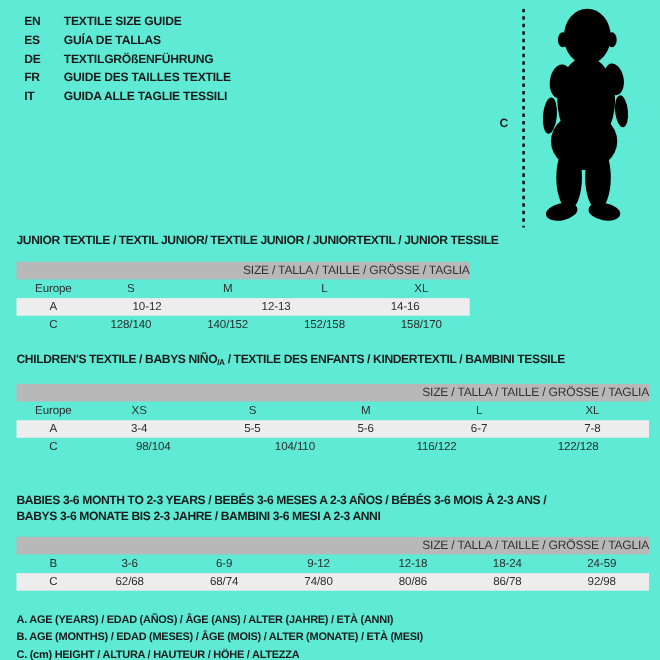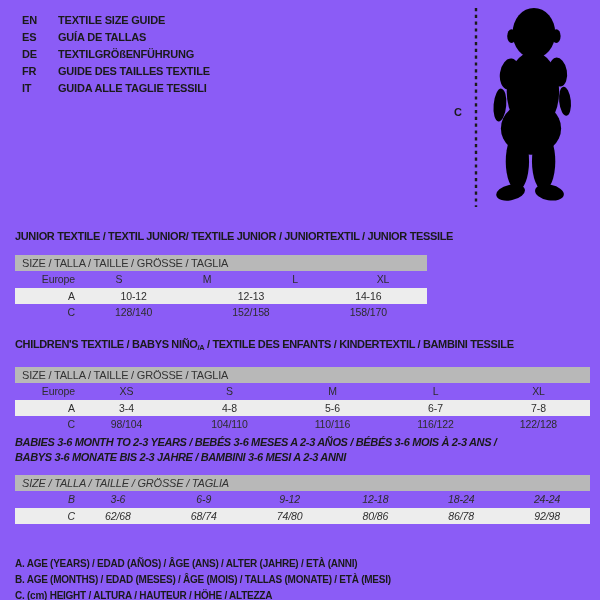--- a/index.html
+++ b/index.html
@@ -1,49 +1,49 @@
 <!DOCTYPE html>
 <html style="--bar: #b8b8b8; --alt: #ededed;"><head>
 <meta charset="utf-8">
 <style>
   * { margin:0; padding:0; box-sizing:border-box; }
   html,body { background:#fff; }
   #canvas {
-    position:relative; width:600px; height:600px; background:#8b5cf6;
+    position:relative; width:600px; height:600px; background:#5eead4;
     font-family:"Liberation Sans", sans-serif; color:#1a1a1a; overflow:hidden;
   }
 
   
   .lang-block { position:absolute; left:22px; top:12px; }
   .lang-line { display:flex; height:17px; line-height:17px;
     font-size:11px; font-weight:bold; letter-spacing:-0.2px; }
   .lang-code { width:36px; }
 
   
   .figure { position:absolute; left:440px; top:0; width:160px; height:215px; }
   .dash-line { position:absolute; left:34px; top:8px; }
   .fig-label { position:absolute; left:14px; top:106px; font-size:11px; font-weight:bold; }
   .baby { position:absolute; left:40px; top:6px; }
 
   
-  .stable { position:absolute; left:15px;margin-top:17px; }
+  .stable { position:absolute; left:15px; }
   .t-title { font-size:11px; font-weight:bold; letter-spacing:-0.35px;
     line-height:12px; margin-bottom:13px; white-space:nowrap; }
   .t-title.two-line { line-height:15px; margin-bottom:10px; }
   .t-sub { font-size:7.5px; vertical-align:-2px; }
   .t-bar { height:16px; line-height:16px; background:var(--bar,#b8b8b8);
-    color:#333; font-size:11px; letter-spacing:-0.2px; padding-left:7px; }
+    color:#333; font-size:11px; letter-spacing:-0.2px; padding-left:7px;text-align:right; }
   .t-row { display:flex; height:16.5px; line-height:16.5px; font-size:10.5px;
     color:#2d2d2d; letter-spacing:-0.1px; }
   .t-row.shaded { background:var(--alt,#ededed); }
-  .cell-label { flex:0 0 60px; padding-left:7px; text-align:right; }
+  .cell-label { flex:0 0 60px; padding-left:7px; text-align:center; }
   .t-row .cell { flex:1 1 0; text-align:center; }
   .t1 { top:213px; width:412px; }
   .t2 { top:321px; width:575px; }
-  .t3 { top:418px; width:575px;font-style:italic; }
+  .t3 { top:448px; width:575px; }
 
   
   .footnotes { position:absolute; left:15px; top:535px;margin-top:21px; }
   .footnote { height:16px; line-height:16px; font-size:10px; font-weight:bold;
     letter-spacing:-0.25px; white-space:nowrap; }
 </style>
 </head>
 <body>
 
 <div id="canvas">
@@ -119,79 +119,79 @@
     </div>
     <div class="t-row shaded">
       <span class="cell-label">A</span>
       <span class="cell">10-12</span>
       <span class="cell">12-13</span>
       <span class="cell">14-16</span>
     </div>
     <div class="t-row">
       <span class="cell-label">C</span>
       <span class="cell">128/140</span>
+      <span class="cell">140/152</span>
       <span class="cell">152/158</span>
       <span class="cell">158/170</span>
     </div>
   </div>
 
   <div class="stable t2">
     <div class="t-title"><span>CHILDREN'S TEXTILE / BABYS NIÑO</span><span class="t-sub">/A</span><span> / TEXTILE DES ENFANTS / KINDERTEXTIL / BAMBINI TESSILE</span></div>
     <div class="t-bar">SIZE / TALLA / TAILLE / GRÖSSE / TAGLIA</div>
     <div class="t-row">
       <span class="cell-label">Europe</span>
       <span class="cell">XS</span>
       <span class="cell">S</span>
       <span class="cell">M</span>
       <span class="cell">L</span>
       <span class="cell">XL</span>
     </div>
     <div class="t-row shaded">
       <span class="cell-label">A</span>
       <span class="cell">3-4</span>
-      <span class="cell">4-8</span>
+      <span class="cell">5-5</span>
       <span class="cell">5-6</span>
       <span class="cell">6-7</span>
       <span class="cell">7-8</span>
     </div>
     <div class="t-row">
       <span class="cell-label">C</span>
       <span class="cell">98/104</span>
       <span class="cell">104/110</span>
-      <span class="cell">110/116</span>
       <span class="cell">116/122</span>
       <span class="cell">122/128</span>
     </div>
   </div>
 
   <div class="stable t3">
     <div class="t-title two-line">
       <div>BABIES 3-6 MONTH TO 2-3 YEARS / BEBÉS 3-6 MESES A 2-3 AÑOS / BÉBÉS 3-6 MOIS À 2-3 ANS /</div>
       <div>BABYS 3-6 MONATE BIS 2-3 JAHRE / BAMBINI 3-6 MESI A 2-3 ANNI</div>
     </div>
     <div class="t-bar">SIZE / TALLA / TAILLE / GRÖSSE / TAGLIA</div>
     <div class="t-row">
       <span class="cell-label">B</span>
       <span class="cell">3-6</span>
       <span class="cell">6-9</span>
       <span class="cell">9-12</span>
       <span class="cell">12-18</span>
       <span class="cell">18-24</span>
-      <span class="cell">24-24</span>
+      <span class="cell">24-59</span>
     </div>
     <div class="t-row shaded">
       <span class="cell-label">C</span>
       <span class="cell">62/68</span>
       <span class="cell">68/74</span>
       <span class="cell">74/80</span>
       <span class="cell">80/86</span>
       <span class="cell">86/78</span>
       <span class="cell">92/98</span>
     </div>
   </div>
 
   <div class="footnotes">
     <div class="footnote">A. AGE (YEARS) / EDAD (AÑOS) / ÂGE (ANS) / ALTER (JAHRE) / ETÀ (ANNI)</div>
-    <div class="footnote">B. AGE (MONTHS) / EDAD (MESES) / ÂGE (MOIS) / TALLAS (MONATE) / ETÀ (MESI)</div>
+    <div class="footnote">B. AGE (MONTHS) / EDAD (MESES) / ÂGE (MOIS) / ALTER (MONATE) / ETÀ (MESI)</div>
     <div class="footnote">C. (cm) HEIGHT / ALTURA / HAUTEUR / HÖHE / ALTEZZA</div>
   </div>
 
 </div>
 
 </body></html>

